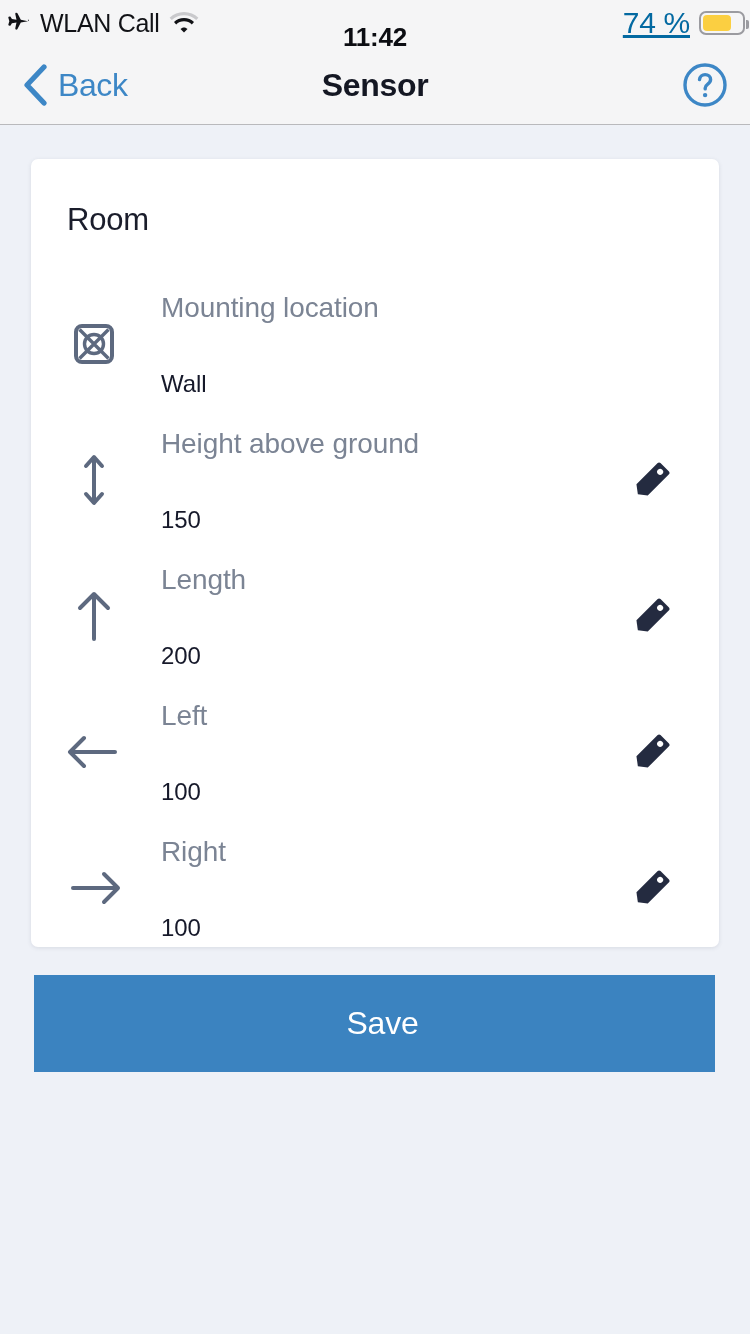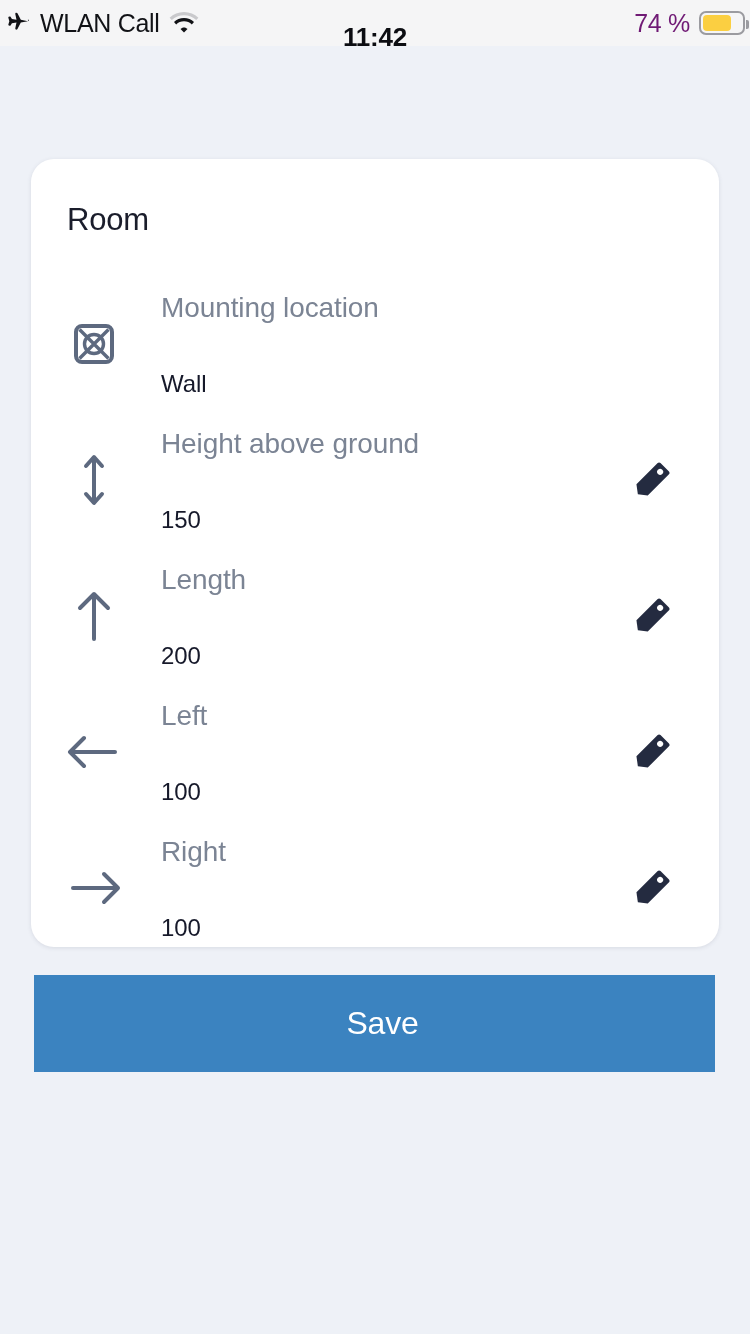--- a/index.html
+++ b/index.html
@@ -57,23 +57,24 @@
     align-items: center;
     gap: 9px;
     z-index: 2;
   }
   .carrier-text {
     font-size: 25px;
     color: #111216;
     letter-spacing: -0.3px;
   }
   .battery-text {
-    font-size: 25px;
-    color: #701a75;
+    font-size: 30px;
+    color: #0369a1;
     letter-spacing: -0.3px;
+    text-decoration: underline;
   }
   .battery {
     position: relative;
     width: 46px;
     height: 24px;
     border: 2.5px solid #9b9ba0;
     border-radius: 7px;
     display: flex;
     align-items: center;
     padding: 2px;
@@ -138,21 +139,21 @@
   }
 
   
   .card {
     position: absolute;
     top: 159px;
     left: 31px;
     width: 688px;
     height: 788px;
     background: #ffffff;
-    border-radius: 23px;
+    border-radius: 7px;
     box-shadow: 0 1px 4px rgba(60,70,90,0.13);
     overflow: hidden;
   }
   .card-title {
     position: absolute;
     top: 43px;
     left: 36px;
     font-size: 31px;
     color: #1a1d2b;
     letter-spacing: -0.2px;
@@ -254,20 +255,40 @@
     </div>
     <div class="status-center">11:42</div>
     <div class="status-right">
       <span class="battery-text">74 %</span>
       <span class="battery">
         <span class="battery-fill" style="width: 74%; background: rgb(251, 207, 65);"></span>
       </span>
     </div>
   </div>
 
+  <div class="nav-bar">
+    <div class="nav-back">
+      <span>
+        <svg width="26" height="42" viewBox="0 0 26 42">
+          <path d="M22 3 5 21l17 18" fill="none" stroke="#3d87c6" stroke-width="5.2" stroke-linecap="round" stroke-linejoin="round"></path>
+        </svg>
+      </span>
+      <span class="nav-back-label">Back</span>
+    </div>
+    <div class="nav-title">Sensor</div>
+    <div class="nav-help">
+      <span>
+        <svg width="46" height="46" viewBox="0 0 46 46">
+          <circle cx="23" cy="23" r="20" fill="none" stroke="#3d87c6" stroke-width="3.4"></circle>
+          <path d="M17.5 17.6c.3-3 2.7-5 5.6-5 3.2 0 5.5 2 5.5 4.9 0 2.3-1.2 3.5-3.1 4.8-1.7 1.2-2.3 2.1-2.3 3.7v.9" fill="none" stroke="#3d87c6" stroke-width="3.4" stroke-linecap="round"></path>
+          <circle cx="23.1" cy="33.1" r="2.2" fill="#3d87c6"></circle>
+        </svg>
+      </span>
+    </div>
+  </div>
 
   <div class="card">
     <div class="card-title">Room</div>
 
     <div class="rows">
 
       <div class="row">
         <div class="row-icon">
           <svg width="44" height="44" viewBox="0 0 44 44">
             <rect x="4" y="4" width="36" height="36" rx="6" ry="6" fill="none" stroke="#5d697f" stroke-width="4"></rect>

